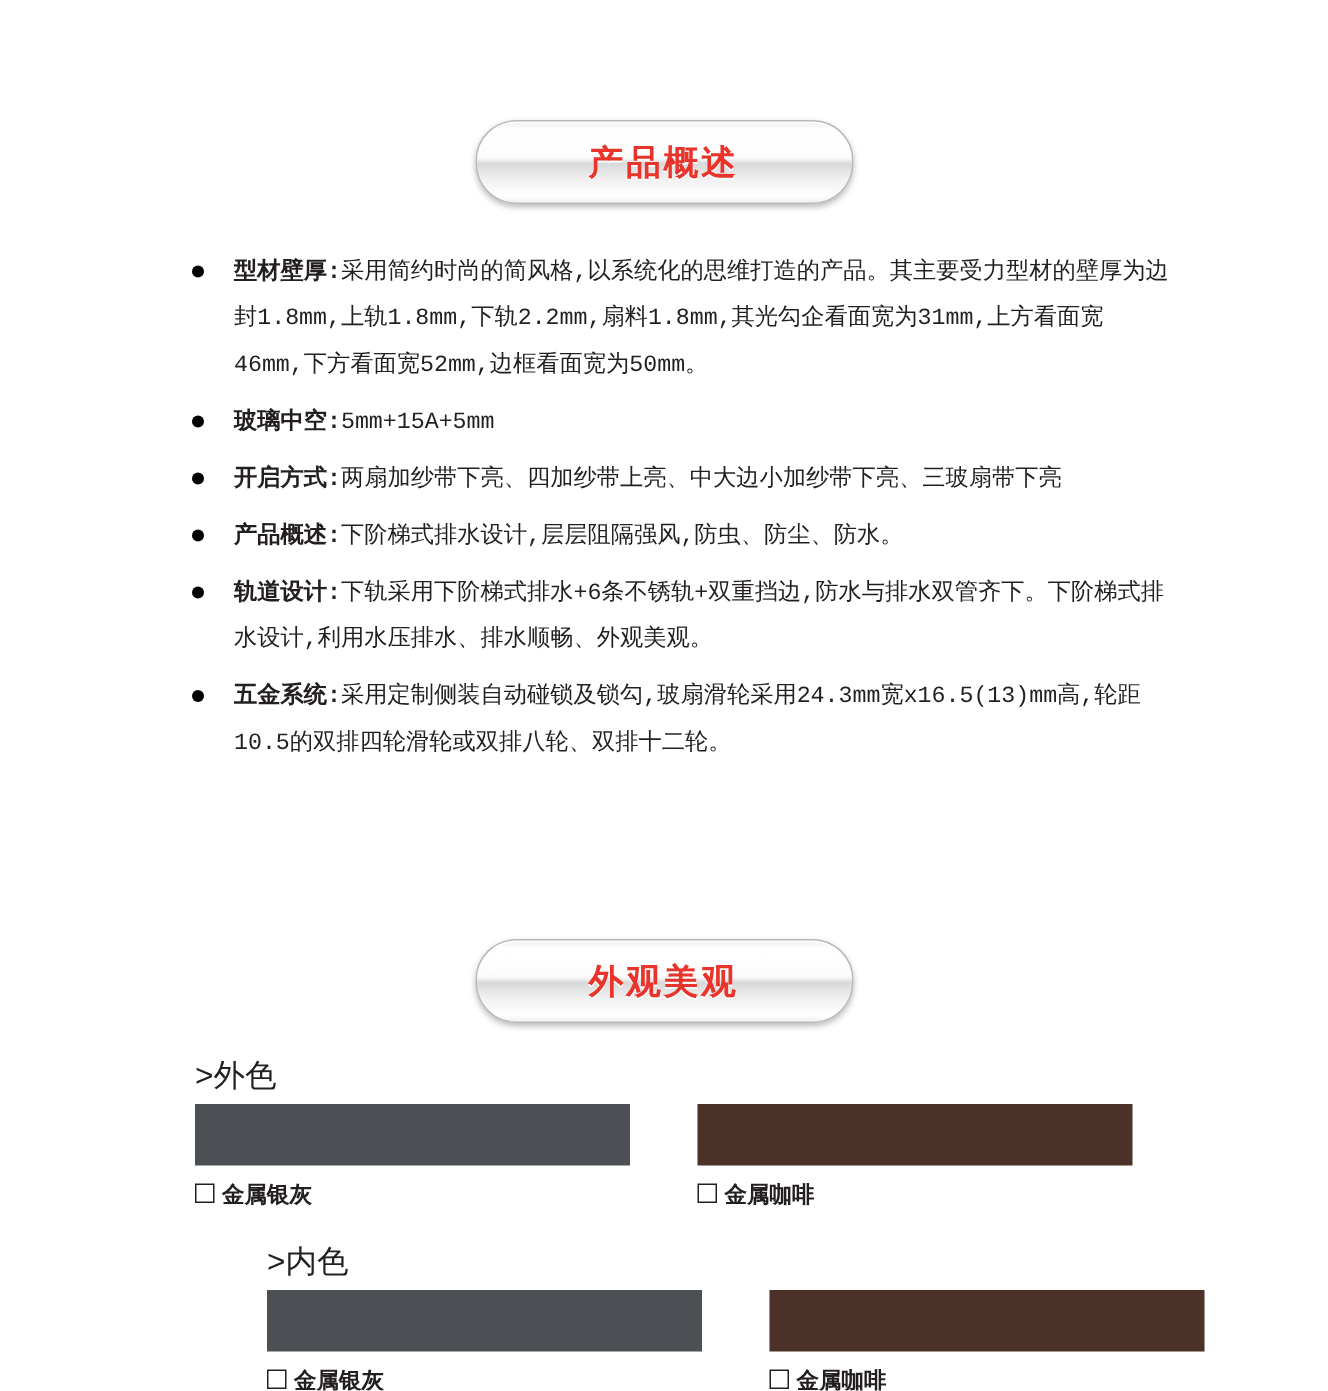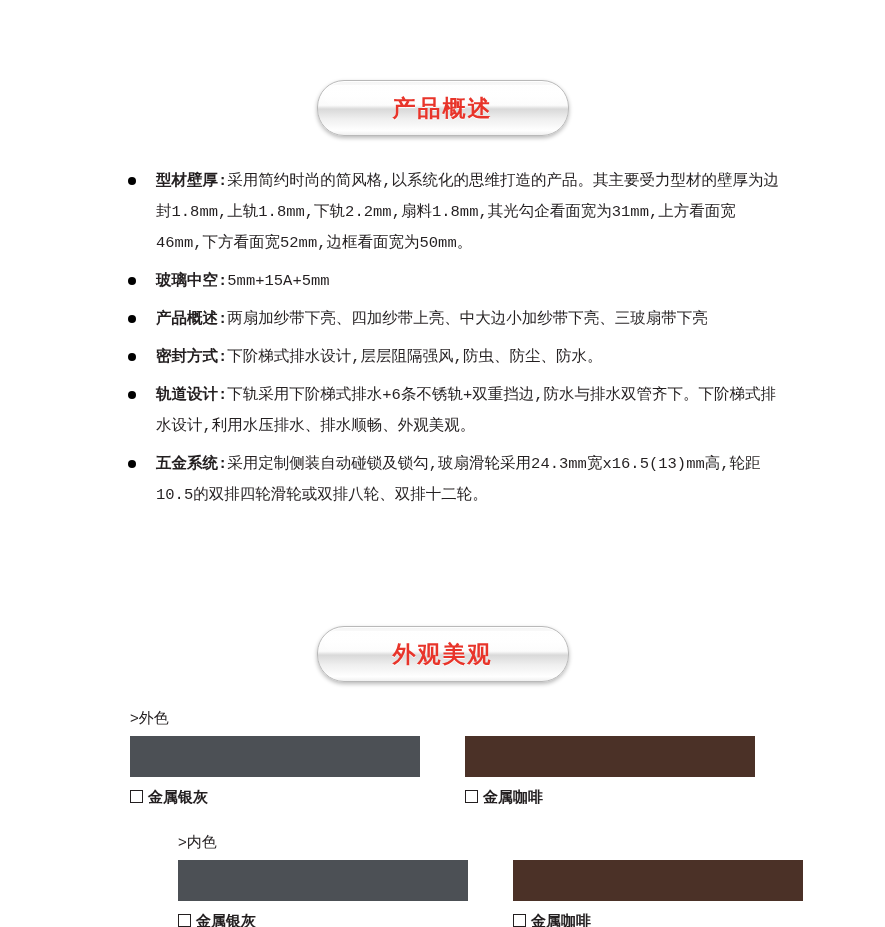--- a/index.html
+++ b/index.html
@@ -92,21 +92,21 @@
   }
   .bullet-label {
     font-weight: bold;
   }
   .bullet-body {
     font-weight: normal;
   }
 
   
   .color-group-title {
-    font-size: 15px;
+    font-size: 21px;
     color: #231f20;
     margin: 0 0 8px 0;
     line-height: 20px;
   }
   .swatch-row {
     display: flex;
     font-weight: bold;
   }
   .swatch-col {
     width: 295px;
@@ -151,26 +151,26 @@
       <span class="bullet-label">型材壁厚:</span><span class="bullet-body">采用简约时尚的简风格,以系统化的思维打造的产品。其主要受力型材的壁厚为边封1.8mm,上轨1.8mm,下轨2.2mm,扇料1.8mm,其光勾企看面宽为31mm,上方看面宽46mm,下方看面宽52mm,边框看面宽为50mm。</span>
     </li>
 
     <li class="bullet-item">
       <span class="bullet-dot"></span>
       <span class="bullet-label">玻璃中空:</span><span class="bullet-body">5mm+15A+5mm</span>
     </li>
 
     <li class="bullet-item">
       <span class="bullet-dot"></span>
-      <span class="bullet-label">产品概述:</span><span class="bullet-body">两扇加纱带下亮、四加纱带上亮、中大边小加纱带下亮、三玻扇带下亮</span>
-    </li>
-
-    <li class="bullet-item">
-      <span class="bullet-dot"></span>
-      <span class="bullet-label">密封方式:</span><span class="bullet-body">下阶梯式排水设计,层层阻隔强风,防虫、防尘、防水。</span>
+      <span class="bullet-label">开启方式:</span><span class="bullet-body">两扇加纱带下亮、四加纱带上亮、中大边小加纱带下亮、三玻扇带下亮</span>
+    </li>
+
+    <li class="bullet-item">
+      <span class="bullet-dot"></span>
+      <span class="bullet-label">产品概述:</span><span class="bullet-body">下阶梯式排水设计,层层阻隔强风,防虫、防尘、防水。</span>
     </li>
 
 
     <li class="bullet-item">
       <span class="bullet-dot"></span>
       <span class="bullet-label">轨道设计:</span><span class="bullet-body">下轨采用下阶梯式排水+6条不锈轨+双重挡边,防水与排水双管齐下。下阶梯式排水设计,利用水压排水、排水顺畅、外观美观。</span>
     </li>
 
     <li class="bullet-item">
       <span class="bullet-dot"></span>

